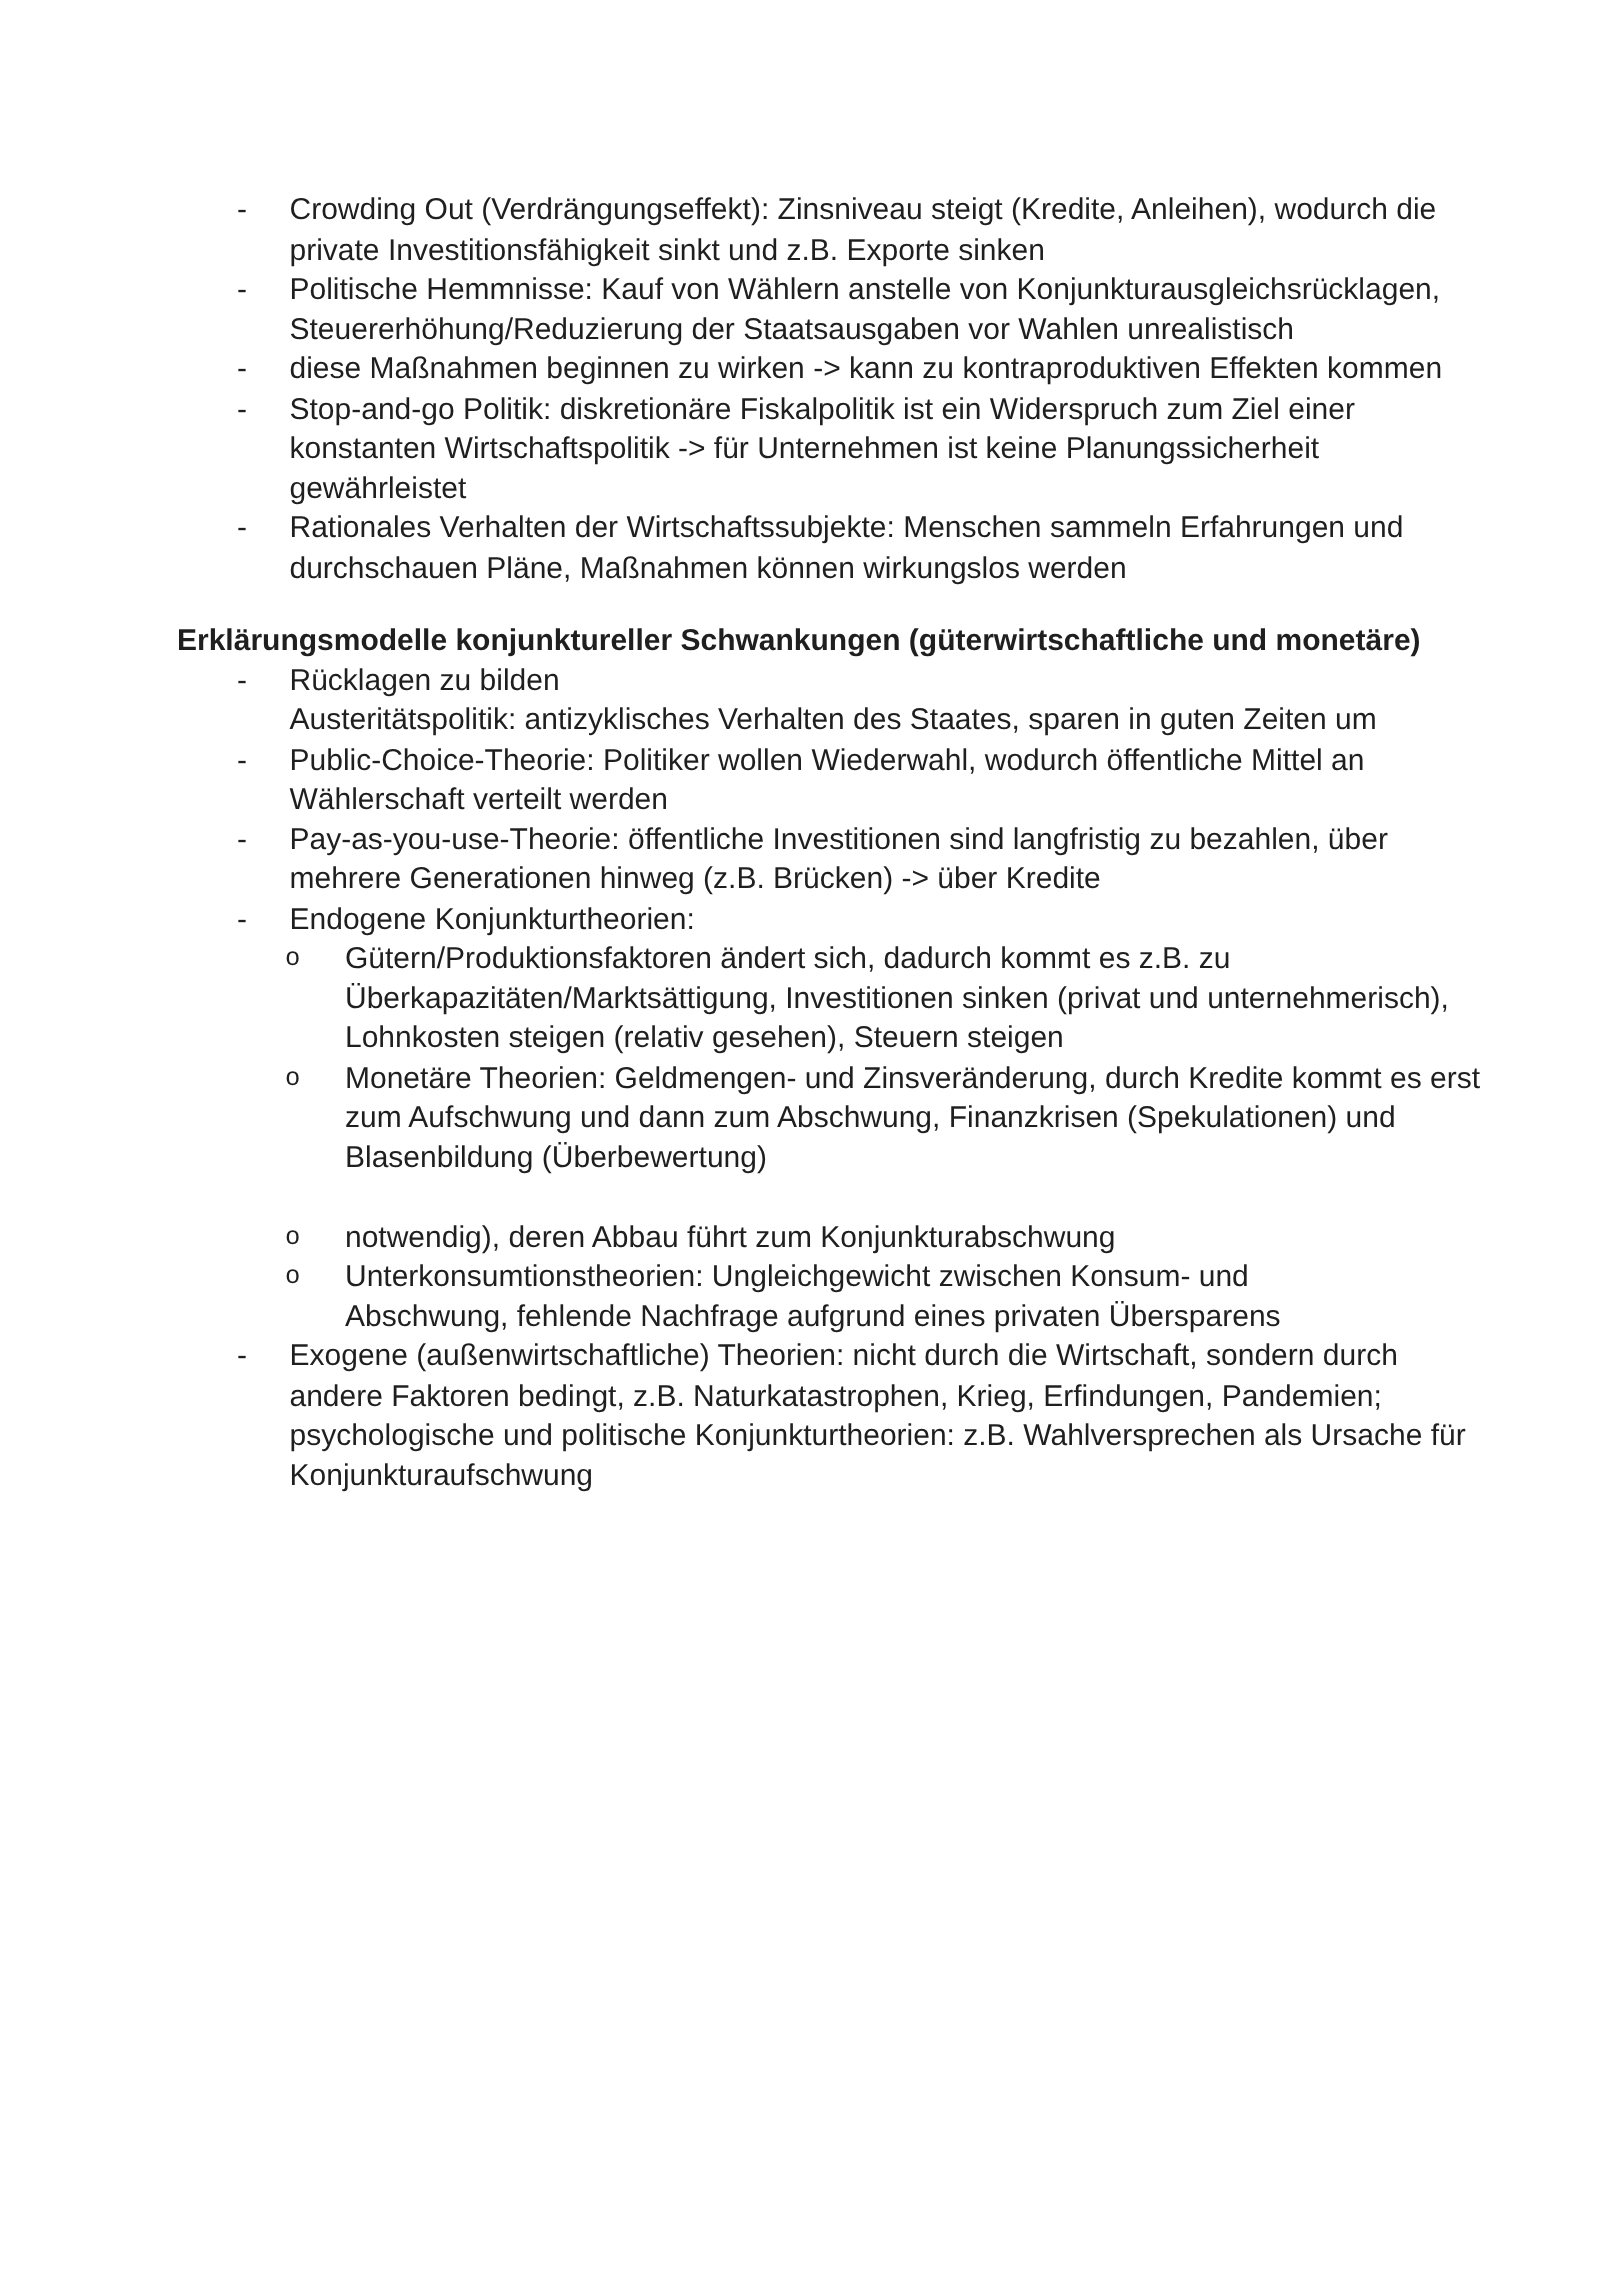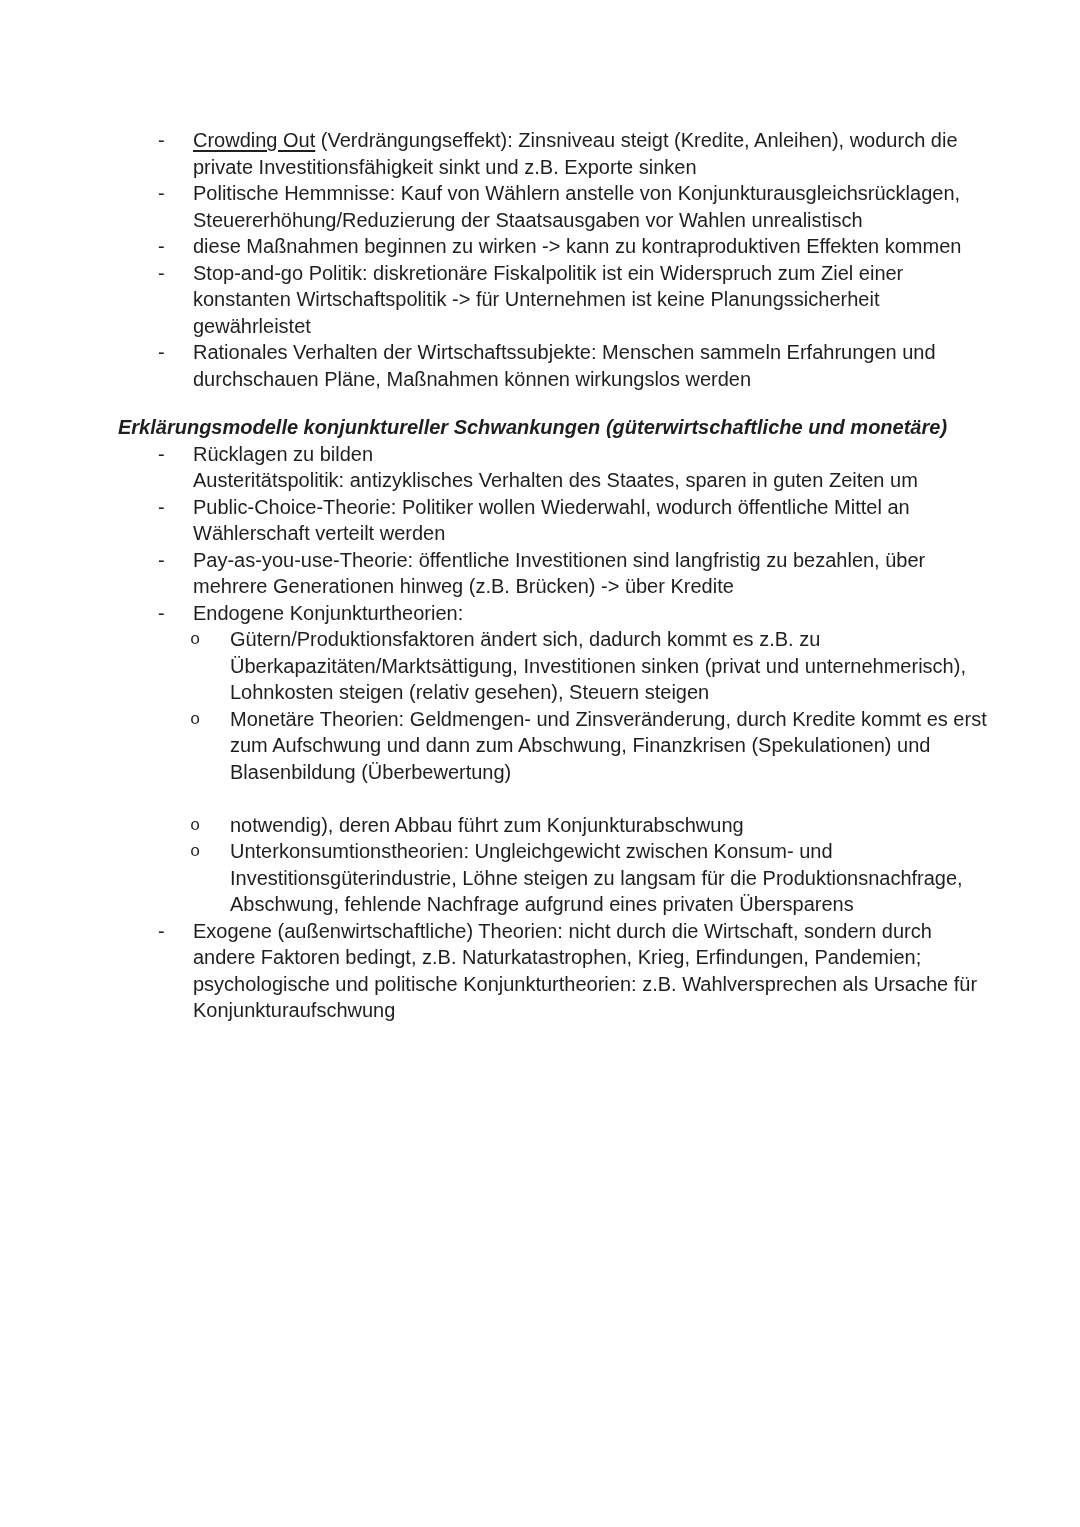--- a/index.html
+++ b/index.html
@@ -38,25 +38,24 @@
   .li2 { margin-left: 230px; }
   .li2 > .marker {
     position: absolute;
     left: -40px;
     top: 1px;
     line-height: 26.5px;
     font-family: "Liberation Mono", "DejaVu Sans Mono", monospace;
     font-size: 17px;
   }
   .heading { margin-left: 118px; }
-  .heading .line { font-weight: 700; font-style: italic; }
+  .heading .line { font-weight: 700; }
   .gap    { height: 26.5px; }
   .gap-sm { height: 22px; }
   .u {
-    text-decoration: underline;
     text-underline-offset: 3px;
     text-decoration-thickness: 1.5px;
   }
 </style>
 </head>
 <body>
 
 <div class="page">
   <div class="doc">
       <div class="block li1">
@@ -120,21 +119,20 @@
         <div class="line">Blasenbildung (Überbewertung)</div>
       </div>
       <div class="gap"></div>
       <div class="block li2">
         <span class="marker">o</span>
         <div class="line">notwendig), deren Abbau führt zum Konjunkturabschwung</div>
       </div>
       <div class="block li2">
         <span class="marker">o</span>
         <div class="line">Unterkonsumtionstheorien: Ungleichgewicht zwischen Konsum- und</div>
-        <div class="line">Investitionsgüterindustrie, Löhne steigen zu langsam für die Produktionsnachfrage,</div>
         <div class="line">Abschwung, fehlende Nachfrage aufgrund eines privaten Übersparens</div>
       </div>
       <div class="block li1">
         <span class="marker">-</span>
         <div class="line">Exogene (außenwirtschaftliche) Theorien: nicht durch die Wirtschaft, sondern durch</div>
         <div class="line">andere Faktoren bedingt, z.B. Naturkatastrophen, Krieg, Erfindungen, Pandemien;</div>
         <div class="line">psychologische und politische Konjunkturtheorien: z.B. Wahlversprechen als Ursache für</div>
         <div class="line">Konjunkturaufschwung</div>
       </div>
     </div>

